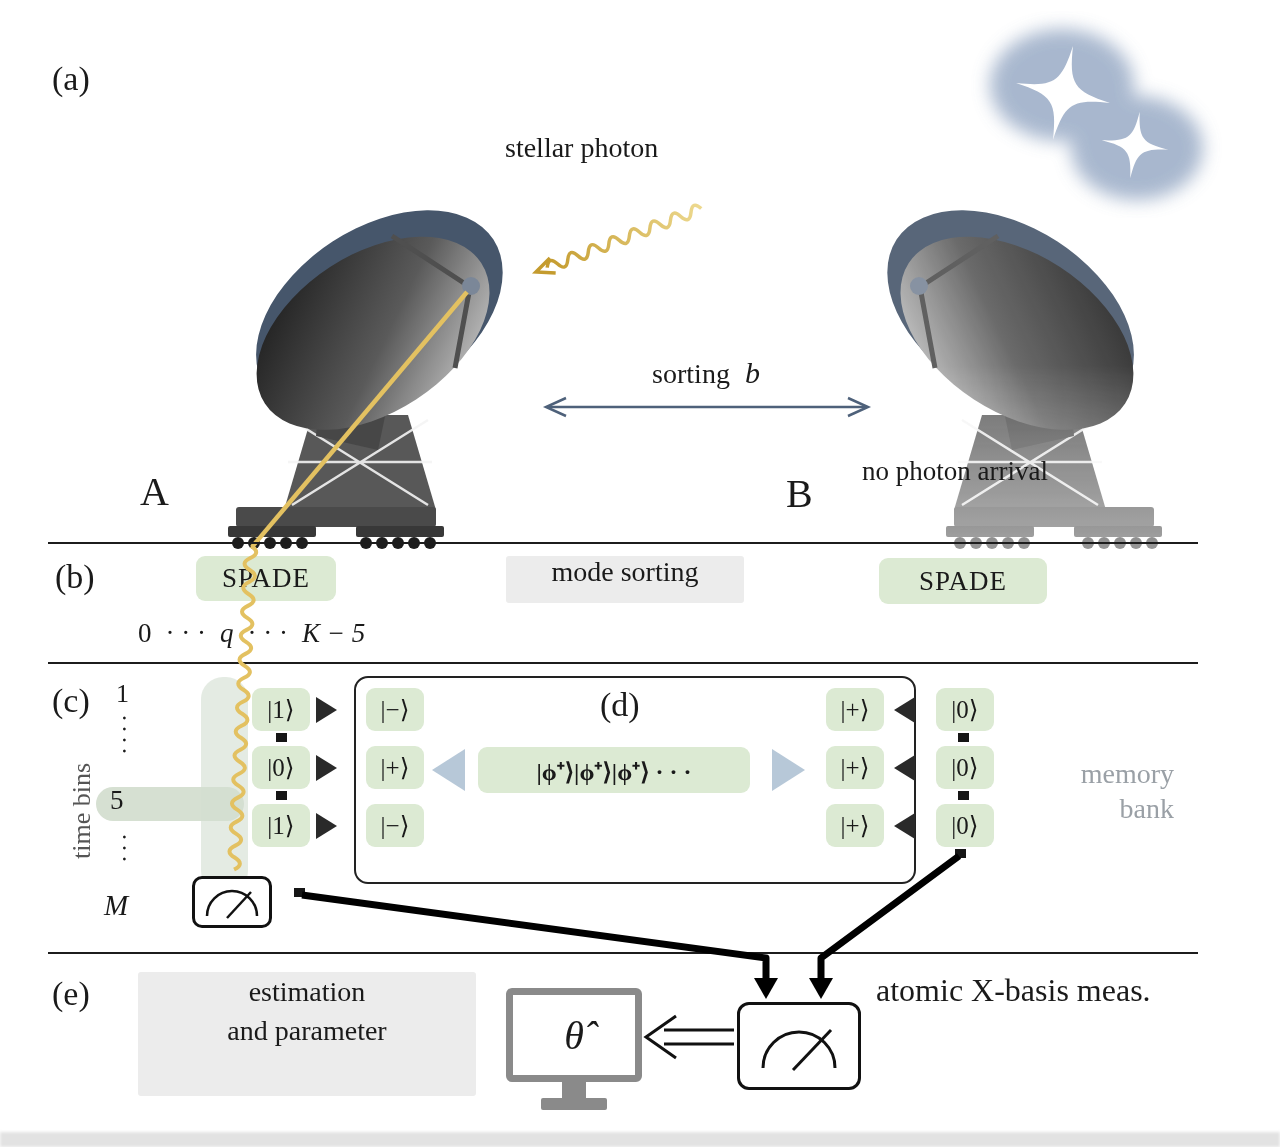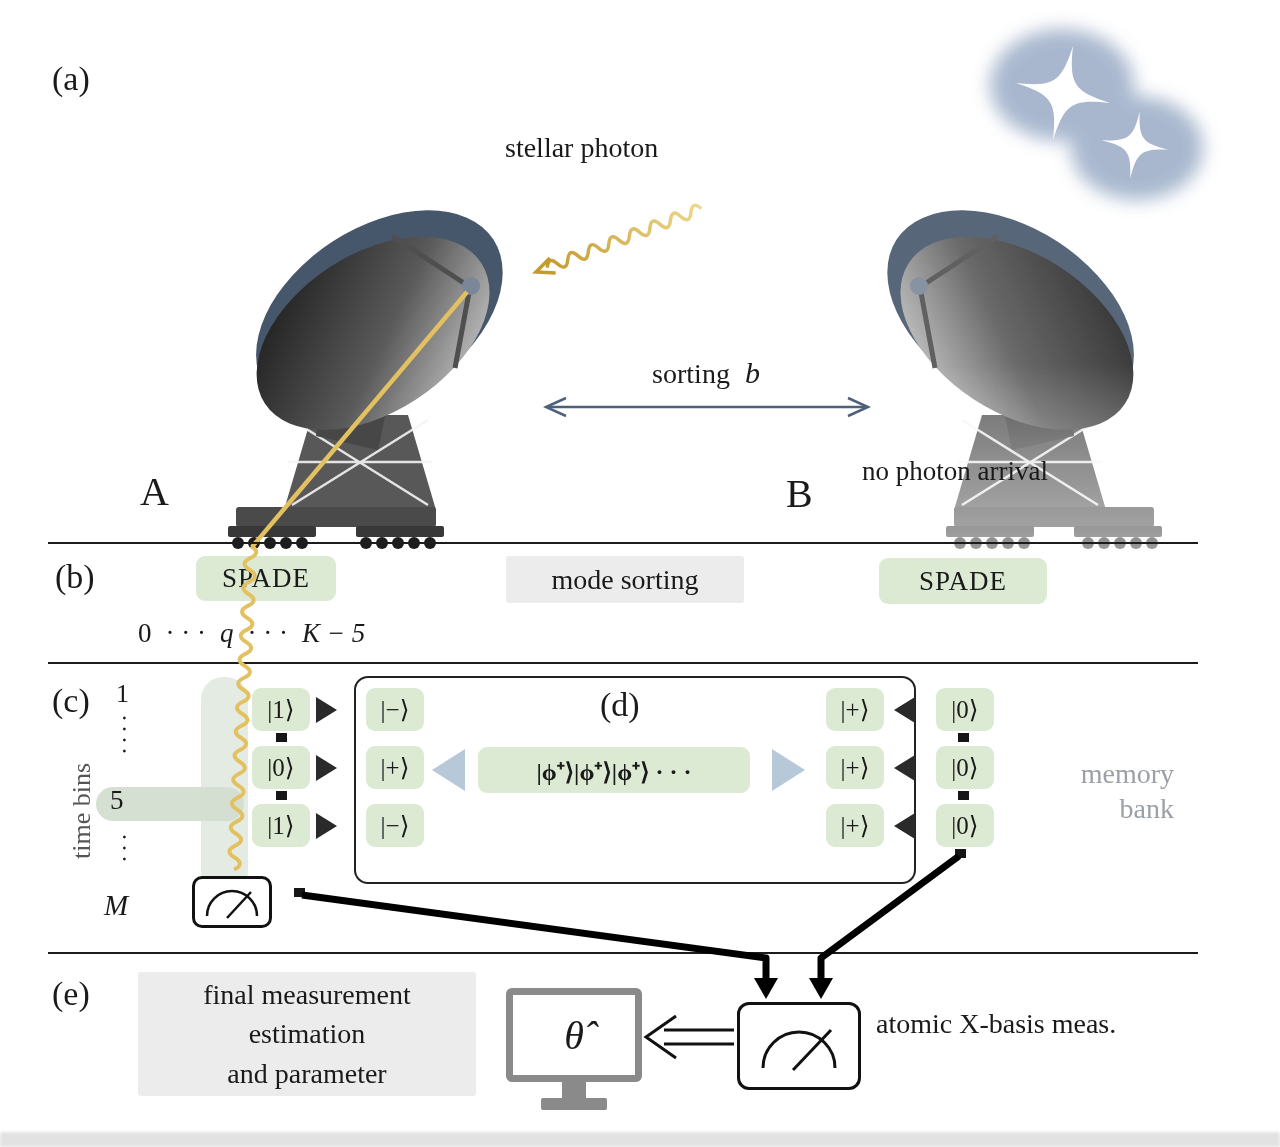--- a/index.html
+++ b/index.html
@@ -8,21 +8,21 @@
     position: relative; width: 1280px; height: 1147px;
     background: #ffffff; overflow: hidden;
     font-family: "Liberation Serif", serif; color: #1a1a1a;
   }
   .abs { position: absolute; }
   .z1 { z-index: 1; } .z2 { z-index: 2; } .z3 { z-index: 3; } .z5 { z-index: 5; pointer-events: none; }
   .hline { position: absolute; left: 48px; width: 1150px; height: 0; border-top: 2px solid #1c1c1c; z-index: 2; }
   .plabel { font-size: 34px; }
   .serif-it { font-style: italic; }
   .gbox { background: #dcead3; border-radius: 9px; display: flex; align-items: center; justify-content: center; }
-  .graybox { background: #ececec; border-radius: 3px; display: flex; align-items: center; justify-content: center; }
+  .graybox { background: #ececec; border-radius: 3px; display: flex; align-items: flex-start; justify-content: center; }
   .ket { font-size: 25px; }
   .tri-r { width:0; height:0; border-top:13px solid transparent; border-bottom:13px solid transparent; border-left:21px solid #2a2a2a; }
   .tri-l { width:0; height:0; border-top:13px solid transparent; border-bottom:13px solid transparent; border-right:21px solid #2a2a2a; }
   .btri-l { width:0; height:0; border-top:21px solid transparent; border-bottom:21px solid transparent; border-right:33px solid #b7c8d8; }
   .btri-r { width:0; height:0; border-top:21px solid transparent; border-bottom:21px solid transparent; border-left:33px solid #b7c8d8; }
   .sq { position:absolute; width:11px; height:9px; background:#161616; z-index:3; }
   .dbox { border: 2px solid #222; border-radius: 14px; background:#fff; }
   .vdots { writing-mode: vertical-rl; font-size: 24px; letter-spacing: 3px; line-height: 1; }
   .meterbox { background:#fff; border:3px solid #111; display:flex; align-items:center; justify-content:center; }
   .gray-note { color:#9aa0a6; }
@@ -233,39 +233,38 @@
   <div class="sq" style="left:958px; top:791px;"></div>
   <div class="sq" style="left:955px; top:849px;"></div>
 
   <div class="abs z3 gray-note" style="left:1036px; top:756px; width:138px; text-align:right; font-size:28px; line-height:1.25;">
     <div>memory</div>
     <div>bank</div>
   </div>
 
   <div class="abs z3 graybox" style="left:138px; top:972px; width:338px; height:124px;">
     <div style="text-align:center; font-size:28px; line-height:1.4;">
-      <div>final measurement</div>
       <div>estimation</div>
       <div>and parameter</div>
     </div>
   </div>
 
   <div class="abs z3" style="left:506px; top:988px; width:136px; height:94px; border:7px solid #8a8a8a; border-radius:6px; background:#fff; display:flex; align-items:center; justify-content:center;">
     <span class="serif-it" style="font-size:40px;">θ̂</span>
   </div>
   <div class="abs z3" style="left:562px; top:1082px; width:24px; height:18px; background:#8a8a8a;"></div>
   <div class="abs z3" style="left:541px; top:1098px; width:66px; height:12px; background:#8a8a8a; border-radius:2px;"></div>
 
   <div class="abs z3 meterbox" style="left:737px; top:1002px; width:124px; height:88px; border-radius:12px;">
     <svg width="100" height="68" viewBox="0 0 100 68">
       <path d="M14 56 A34 34 0 0 1 86 56" fill="none" stroke="#111" stroke-width="3"></path>
       <path d="M44 58 L82 18" stroke="#111" stroke-width="3"></path>
     </svg>
   </div>
-  <div class="abs z3" style="left:876px; top:1008px; font-size:28px;">atomic X-basis meas.</div>
+  <div class="abs z3" style="left:876px; top:972px; font-size:32px;">atomic X-basis meas.</div>
 
   <div class="abs z2" style="left:0; top:1132px; width:1280px; height:15px; background:#d9d9d9; opacity:0.75; filter:blur(1.5px);"></div>
 
   <svg class="abs z5" width="1280" height="1147" viewBox="0 0 1280 1147">
 
     <g transform="translate(251,546) rotate(93)" fill="none">
       <path d="M0 0 q6 -11 12 0 t12 0 t12 0 t12 0 t12 0 t12 0 t12 0 t12 0 t12 0 t12 0 t12 0 t12 0 t12 0 t12 0 t12 0 t12 0 t12 0 t12 0 t12 0 t12 0 t12 0 t12 0 t12 0 t12 0 t12 0 t12 0 t12 0" stroke="#e3c161" stroke-width="4"></path>
     </g>
 
     <g stroke="#000" stroke-width="7" fill="none" stroke-linejoin="round">

